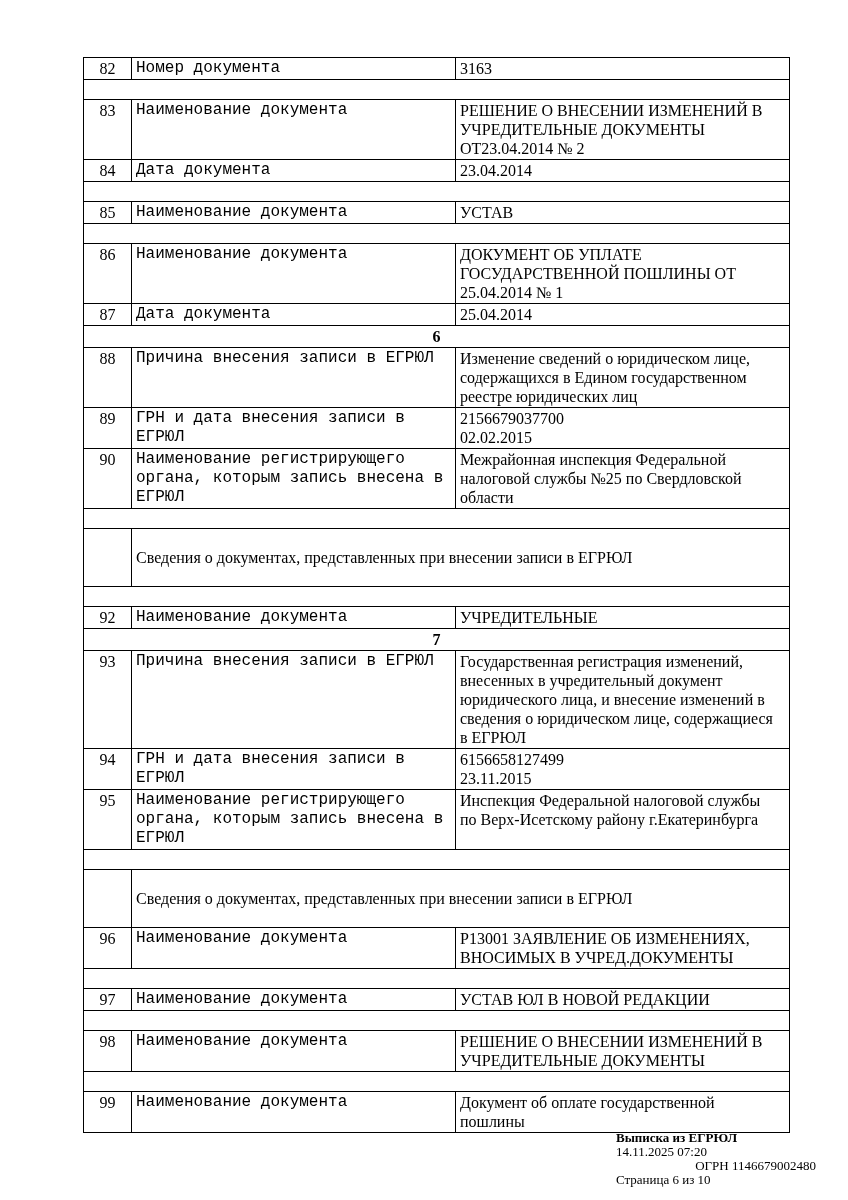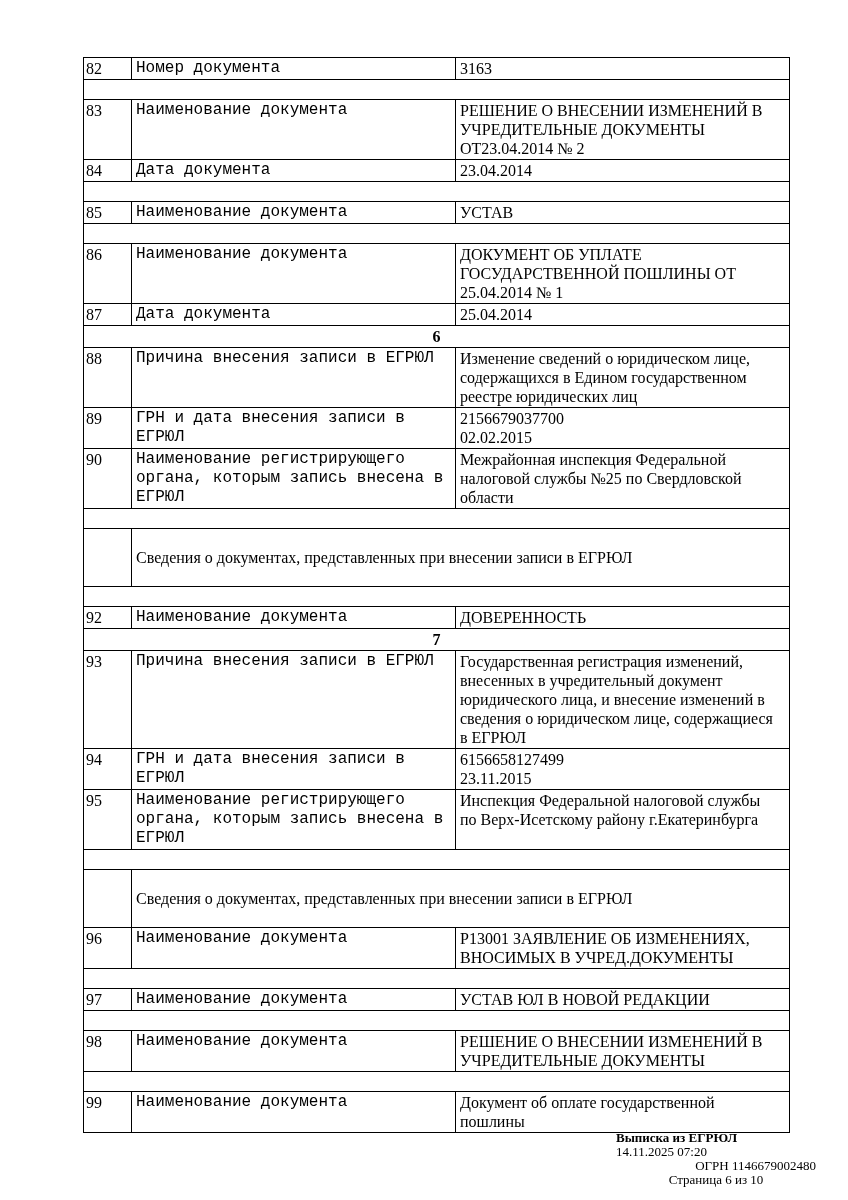--- a/index.html
+++ b/index.html
@@ -29,20 +29,21 @@
     table-layout: fixed;
   }
   table.doc-table td {
     border: 1px solid #000000;
     font-size: 16px;
     line-height: 19px;
     vertical-align: top;
     overflow: hidden;
   }
   td.c-num {
+    text-align: center;
     padding: 1px 2px;
   }
   td.c-label {
     padding: 1px 4px;
     font-family: Liberation Mono, monospace;
   }
   td.c-value {
     padding: 1px 16px 1px 4px;
     white-space: pre-line;
   }
@@ -65,21 +66,21 @@
     width: 735px;
     display: flex;
     align-items: flex-end;
     font-size: 13px;
     line-height: 14px;
     flex-direction: column;
   }
   .footer-left { width: 200px; }
   .footer-doc-type { font-weight: bold; }
   .footer-center { flex: 1; text-align: right; }
-  .footer-right { width: 200px; text-align: center; }
+  .footer-right { width: 200px; text-align: left; }
 </style>
 </head>
 <body>
 
 <div class="page">
 
   <table class="doc-table">
     <colgroup>
       <col style="width:48px">
       <col style="width:324px">
@@ -150,21 +151,21 @@
         <tr>
           <td class="c-num"></td>
           <td class="c-subheader" colspan="2">Сведения о документах, представленных при внесении записи в ЕГРЮЛ</td>
         </tr>
         <tr>
           <td class="c-spacer" colspan="3"></td>
         </tr>
         <tr>
           <td class="c-num">92</td>
           <td class="c-label">Наименование документа</td>
-          <td class="c-value">ДОВЕРЕННОСТЬ</td>
+          <td class="c-value">УЧРЕДИТЕЛЬНЫЕ</td>
         </tr>
         <tr>
           <td class="c-section" colspan="3">7</td>
         </tr>
         <tr>
           <td class="c-num">93</td>
           <td class="c-label">Причина внесения записи в ЕГРЮЛ</td>
           <td class="c-value">Государственная регистрация изменений, внесенных в учредительный документ юридического лица, и внесение изменений в сведения о юридическом лице, содержащиеся в ЕГРЮЛ</td>
         </tr>
         <tr>

